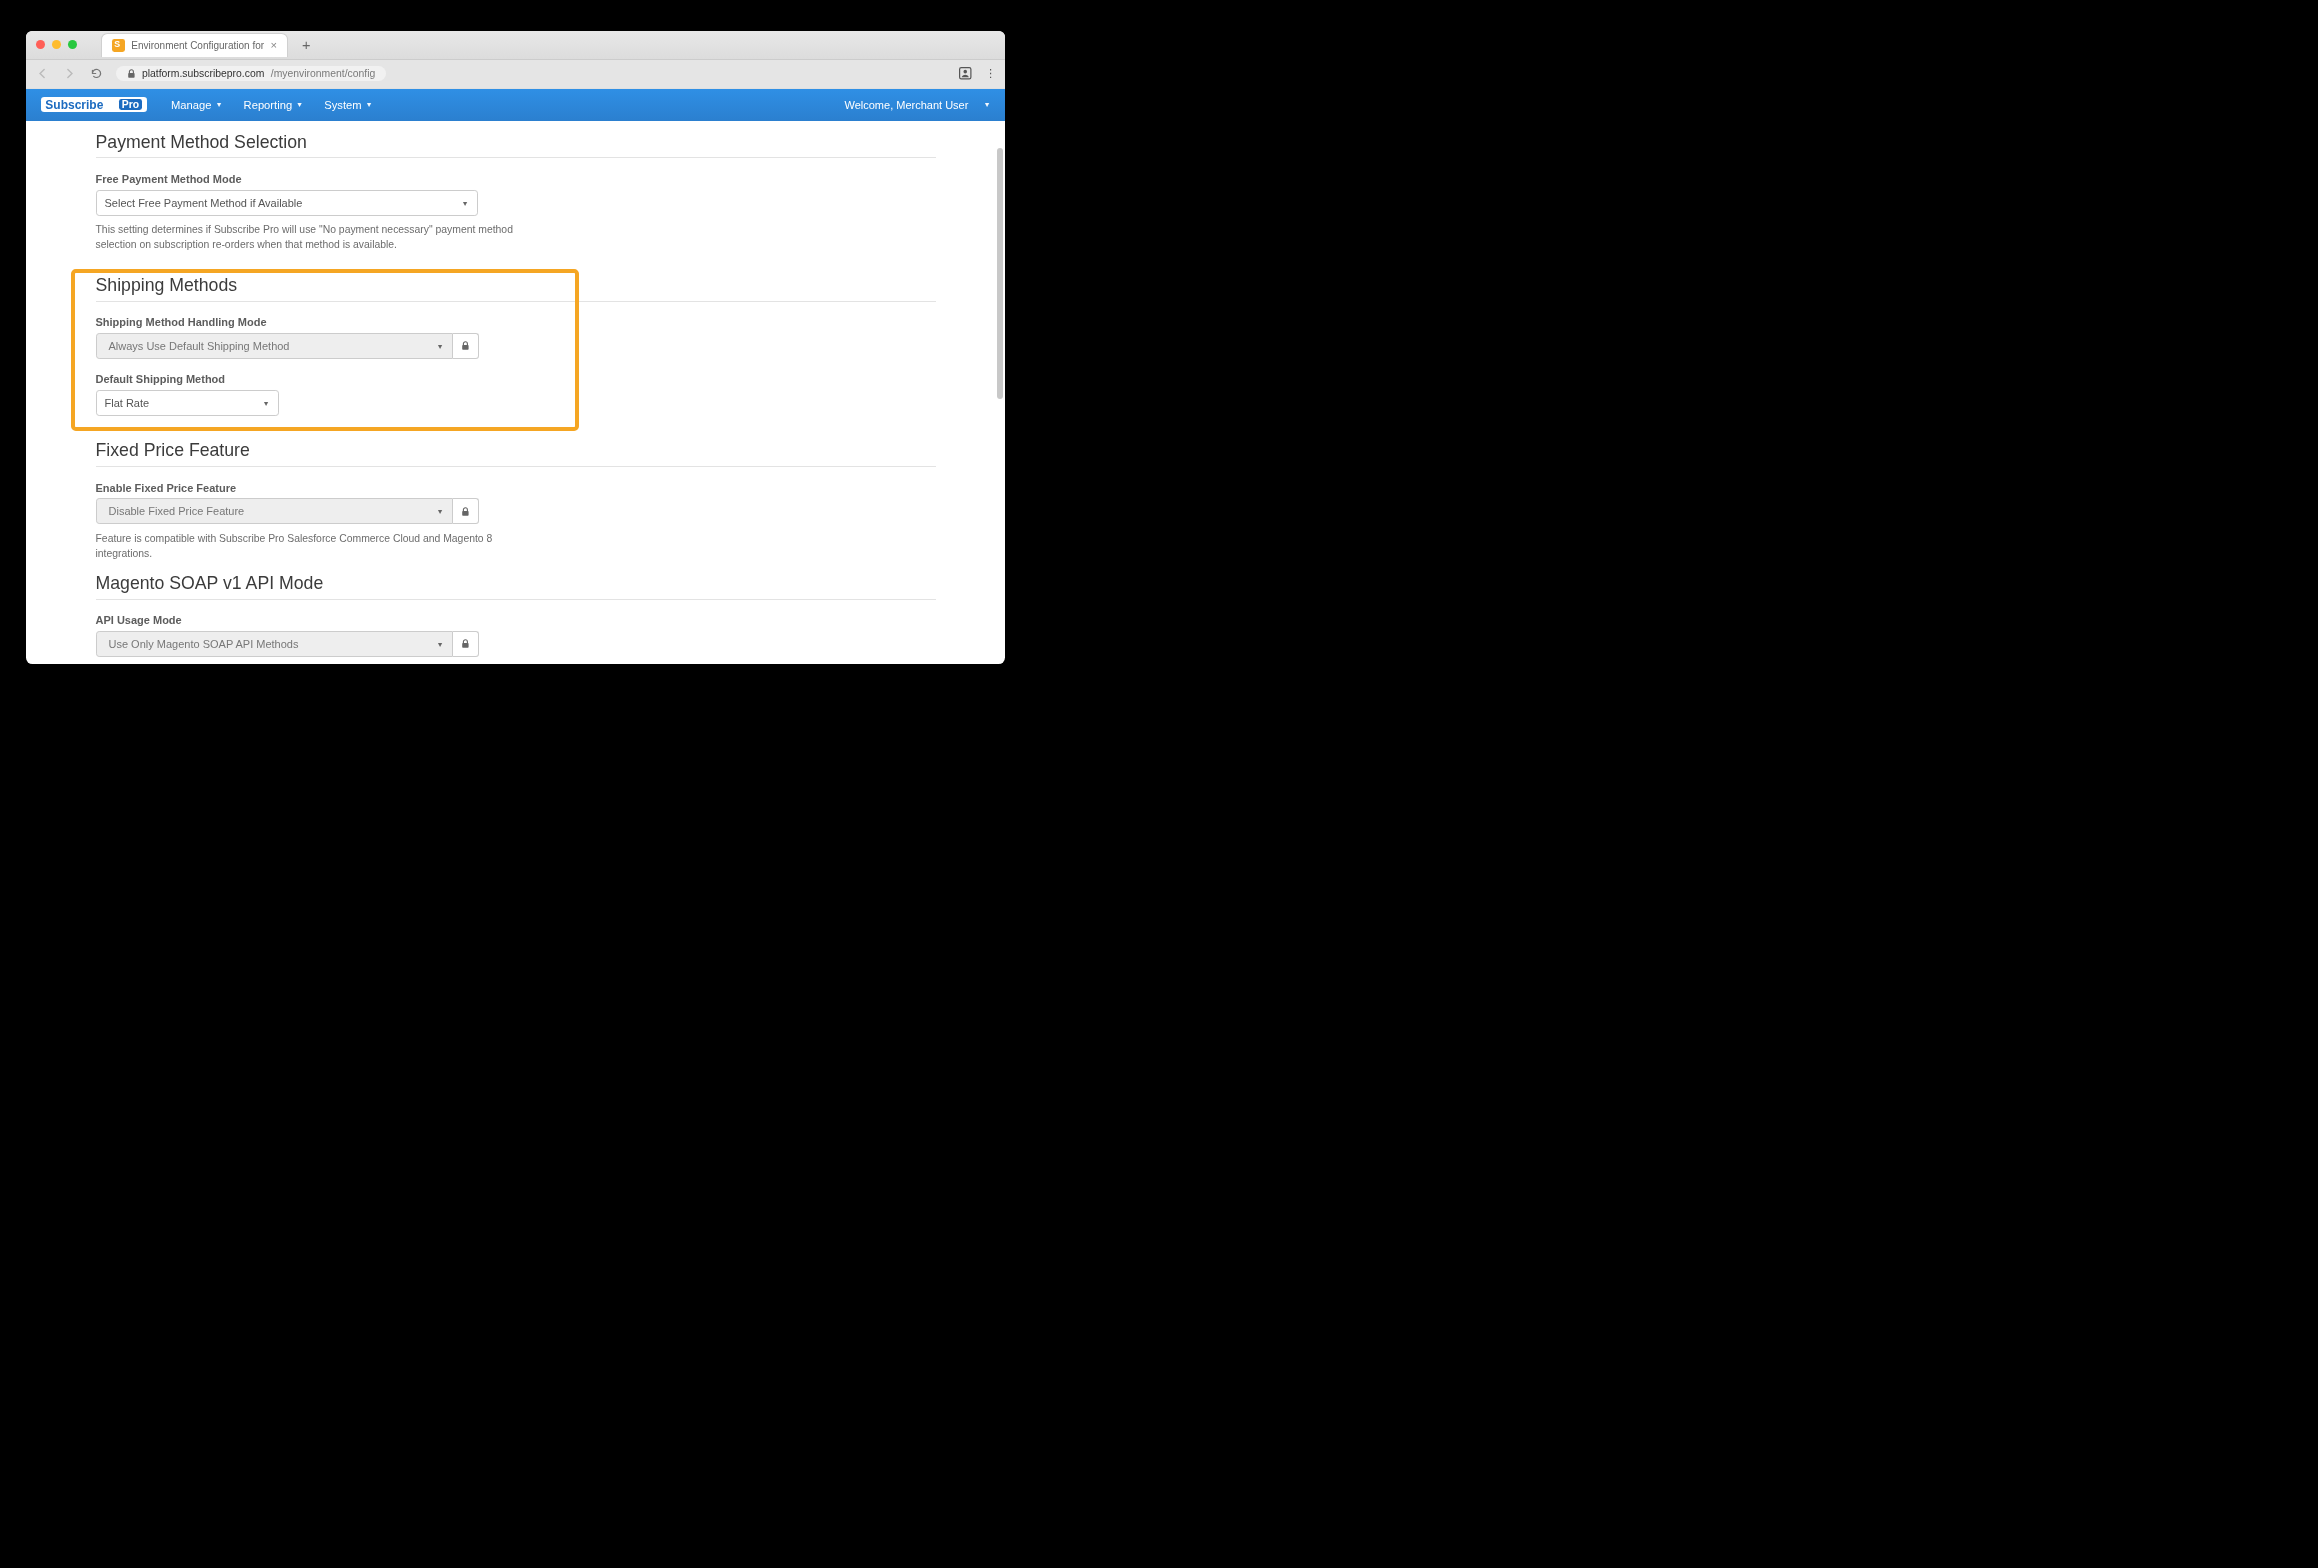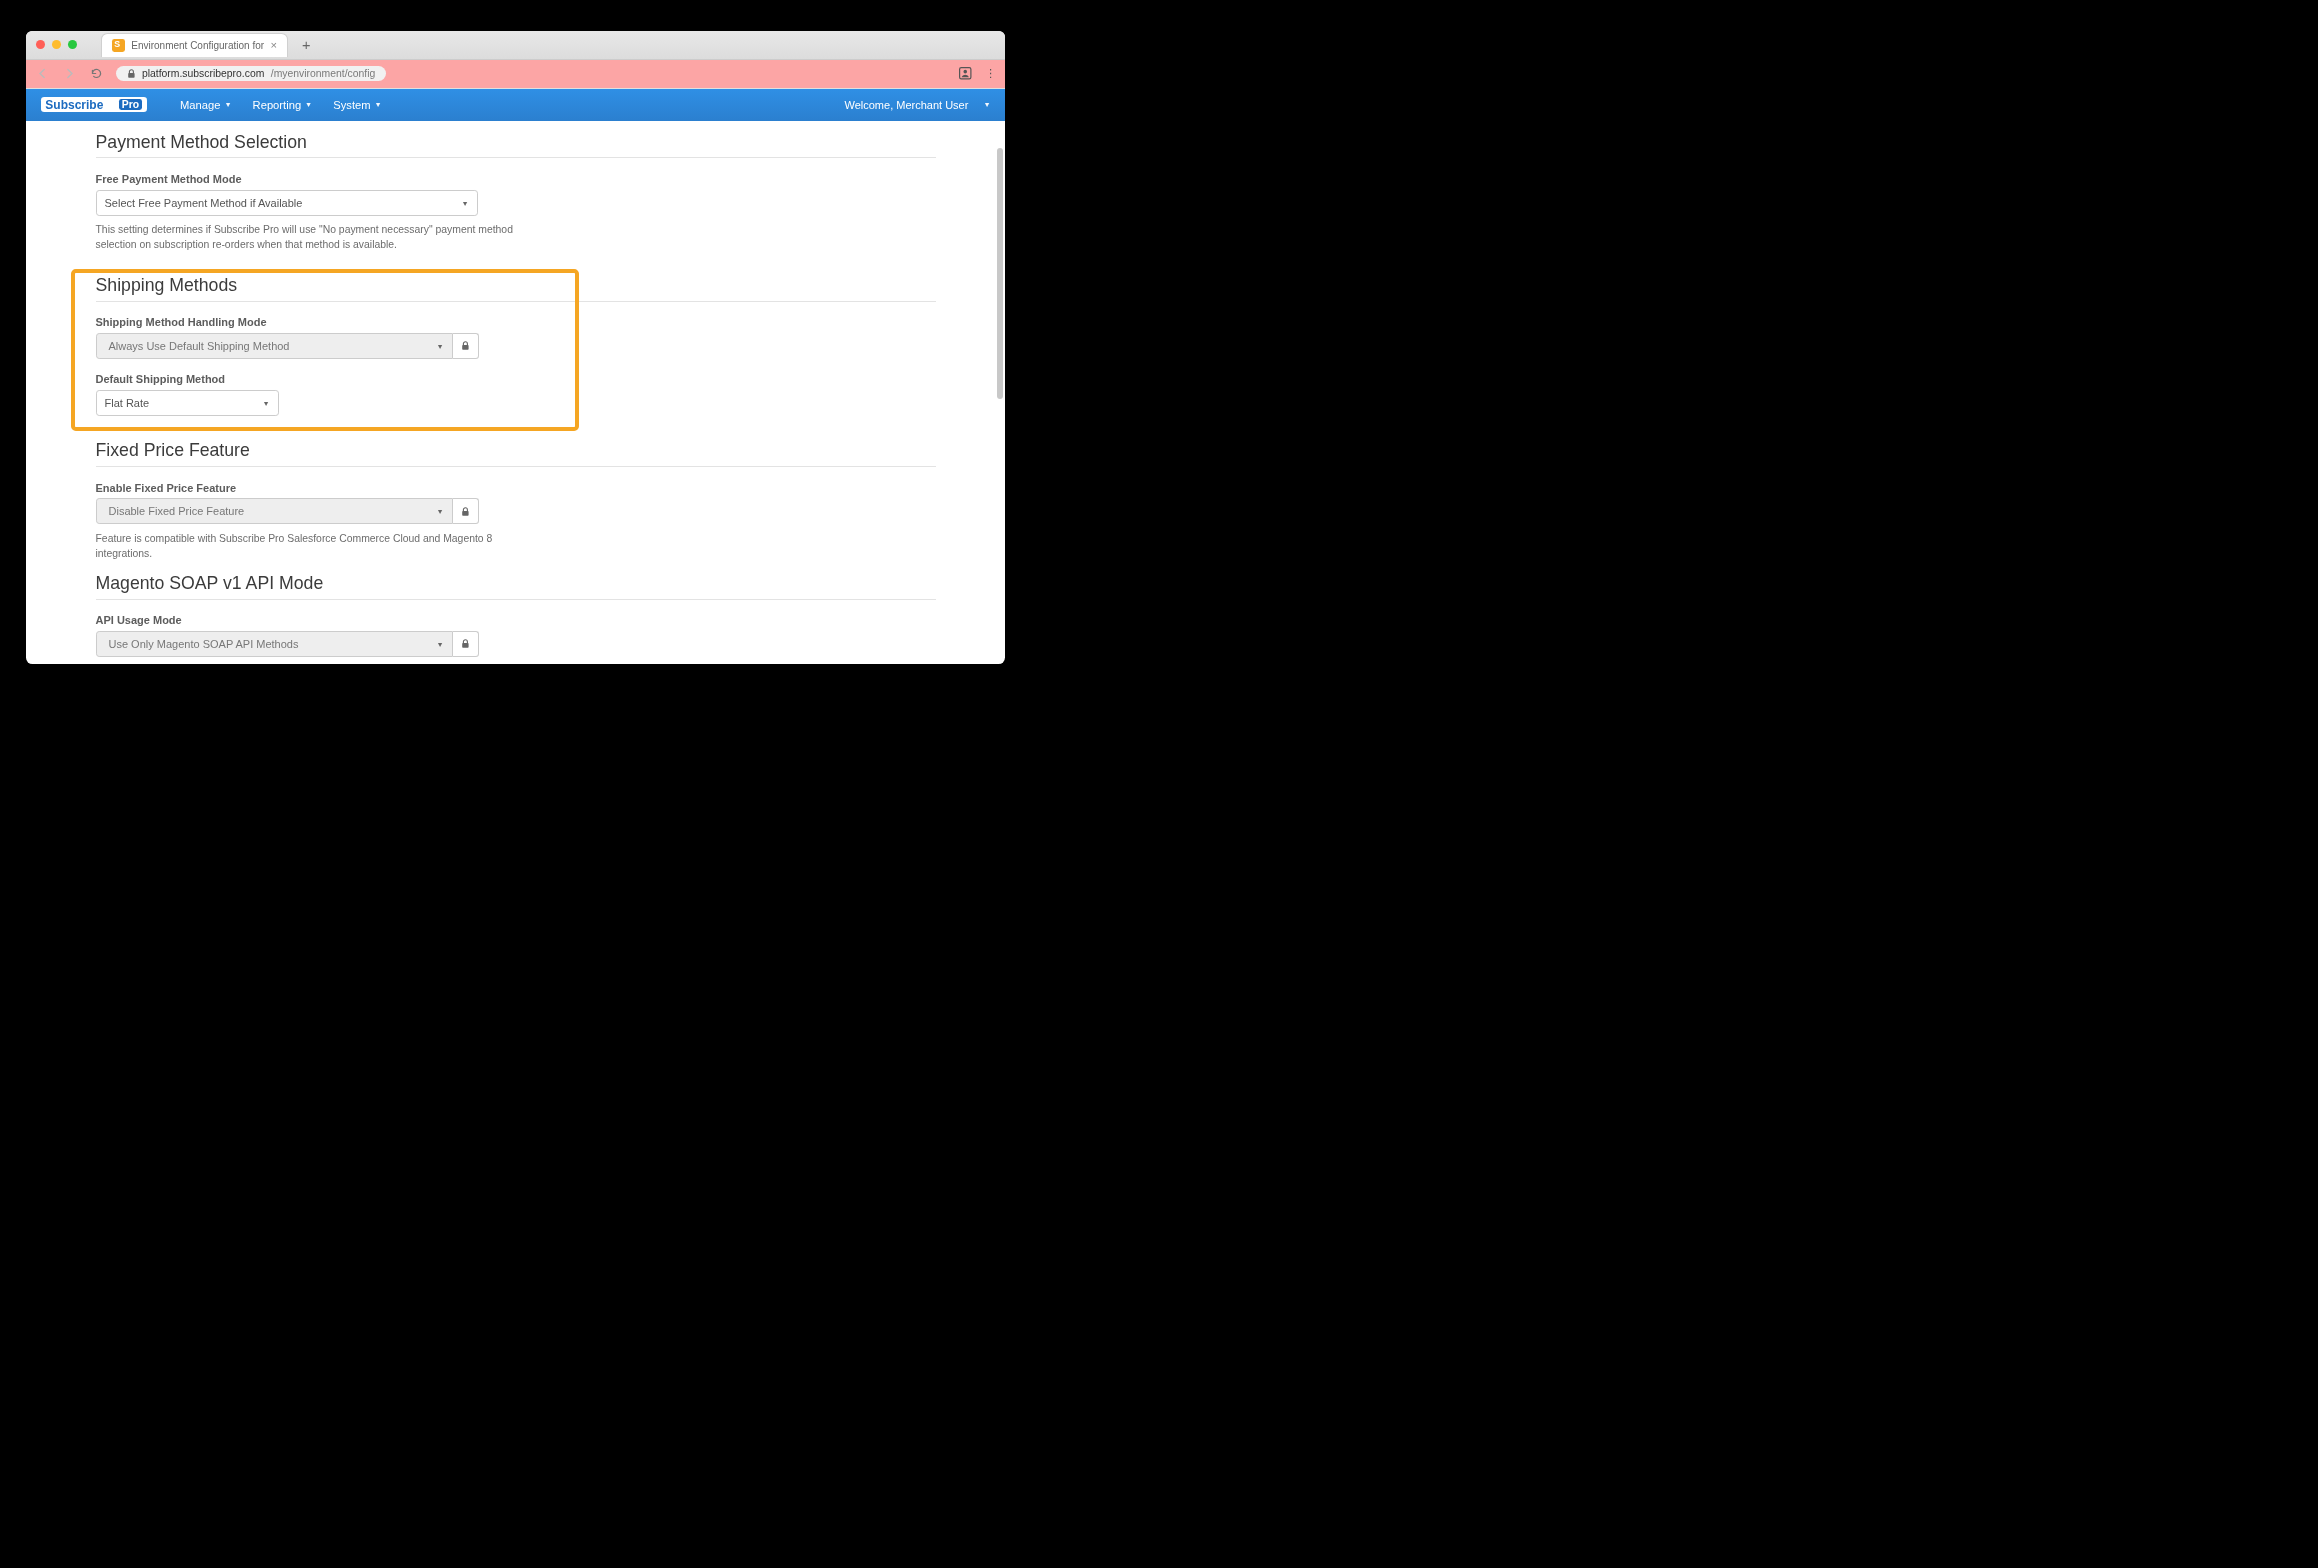--- a/index.html
+++ b/index.html
@@ -7,34 +7,34 @@
 .browser-window { position: absolute; left: 26px; top: 30.5px; width: 979px; height: 633px; background: #fff; border-radius: 6.4px; overflow: hidden; box-shadow: 0 8px 32px rgba(0,0,0,.6); display: flex; flex-direction: column; }
 .titlebar { height: 29px; background: linear-gradient(#e8e8e8,#dcdcdc); display:flex; align-items:center; padding: 0 9.6px; gap: 6.4px; border-bottom:0.8px solid #ccc; }
 .traffic { display:flex; gap:6.4px; align-items:center; }
 .traffic .dot { width:9.6px; height:9.6px; border-radius:50%; }
 .dot.red{background:#ff5f57;} .dot.yellow{background:#febc2e;} .dot.green{background:#28c840;}
 .tab { margin-left: 17.7px; background:#fff; border-radius: 6.4px 6.4px 0 0; height: 24px; display:flex; align-items:center; padding: 0 9.6px; gap:6.4px; font-size:10px; color:#666; border:0.8px solid #d0d0d0; border-bottom:none; min-width: 161px; }
 .tab .favicon { width:13px; height:13px; background:#f5a623; border-radius:2.4px; position:relative; }
 .tab .favicon::after{content:"S"; color:#fff; font-size:8.8px; font-weight:bold; position:absolute; left:2.4px; top:0;}
 .tab .close { margin-left:auto; color:#888; font-size:11.2px; cursor:default;}
 .newtab { color:#666; font-size:14.5px; margin-left:8px;}
-.addrbar { height: 29px; background:#fca5a5; display:flex; align-items:center; padding: 0 8px; gap:11.2px; border-bottom:0.8px solid #e0e0e0;}
+.addrbar { height: 29px; background:#e5e5e5; display:flex; align-items:center; padding: 0 8px; gap:11.2px; border-bottom:0.8px solid #e0e0e0;}
 .navbtn { width:16px; height:16px; color:#777; display:flex; align-items:center; justify-content:center; }
 .navbtn.disabled{color:#bbb;}
 .url-pill { flex: 0 0 auto; display:flex; align-items:center; gap:6.4px; background:#f1f1f1; border-radius:11.2px; padding: 2.4px 11.2px; font-size:10.4px; color:#555; }
 .url-pill .lock{ font-size:8.8px; color:#666;}
 .url-pill .host{color:#333;}
 .url-pill .path{color:#7a7a7a;}
 .addrbar .spacer{flex:1;}
 .addrbar .ext-icon{ width:16px; height:16px; color:#555; }
 .addrbar .kebab{ color:#555; font-size:11.2px; letter-spacing:0.8px; }
 .appbar { background: linear-gradient(#2f8fe5,#2b7fcf); height: 32px; display:flex; align-items:center; padding: 0 14.5px; color:#fff; font-size:11.2px; }
 .logo { background:#fff; color:#1c6bc0; font-weight:bold; border-radius:3.2px; padding: 0.8px 4.8px; font-size:12px; display:flex; align-items:center; gap:16px;}
 .logo .pro{ background:#1c6bc0; color:#fff; border-radius:2.4px; padding:0 3.2px; font-size:10.4px; margin-left:-0.8px;text-align:center;}
-.menu { display:flex; gap:21px; margin-left:33px; }
+.menu { display:flex; gap:21px; margin-left:24px; }
 .menu-item{ display:flex; align-items:center; gap:4px;}
 .menu-item .caret, .welcome .caret{ font-size:7.2px; opacity:.95;}
 .appbar .spacer{flex:1;}
 .welcome{ display:flex; align-items:center; gap:15px; font-size:11px;}
 .content { flex:1; overflow:hidden; position:relative; }
 .page { position:absolute; inset:0; overflow:auto; }
 .page-inner{ width: 840px; margin: 0 auto; padding: 11.2px 0 24px; }
 h2.section { font-size: 17.7px; font-weight:500; color:#3b3b3b; border-bottom:0.8px solid #e3e3e3; padding-bottom:4.8px; margin-top:0;}
 .field { margin-top: 14.5px;}
 .field-label{ font-size:11px; font-weight:700; color:#5c5c5c; margin-bottom:4.8px; display:block;}

